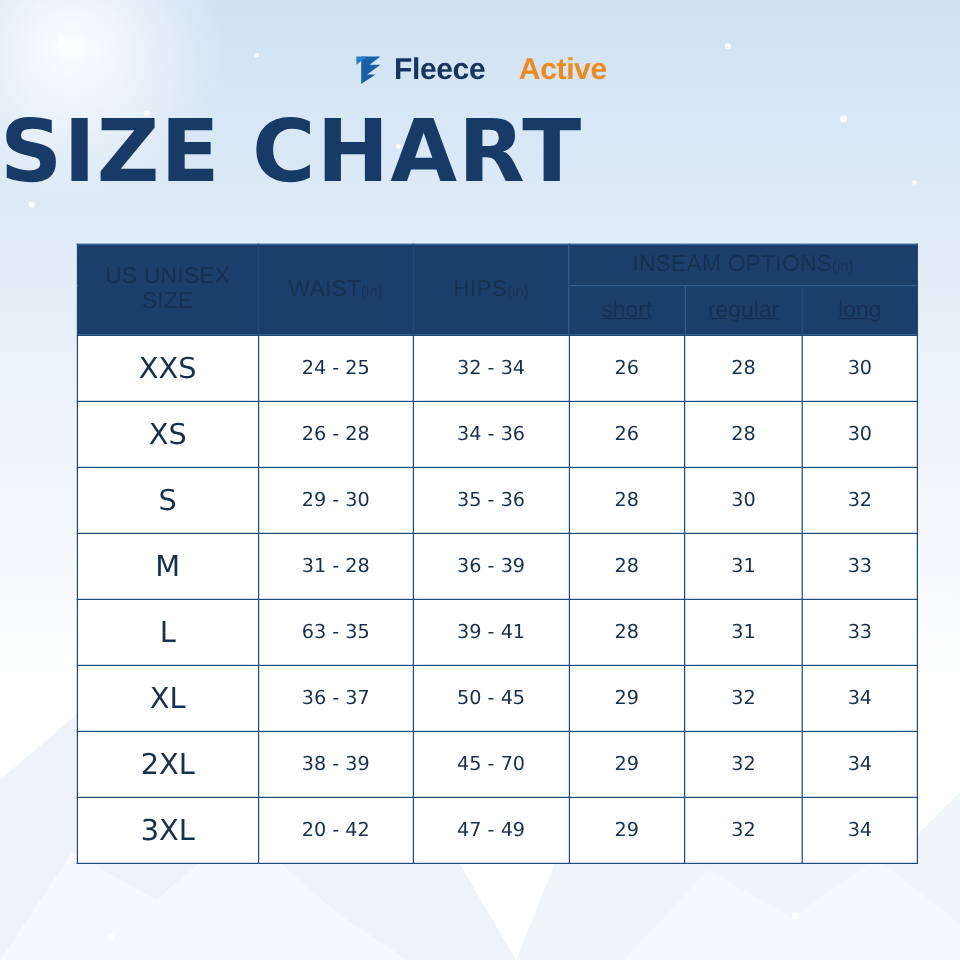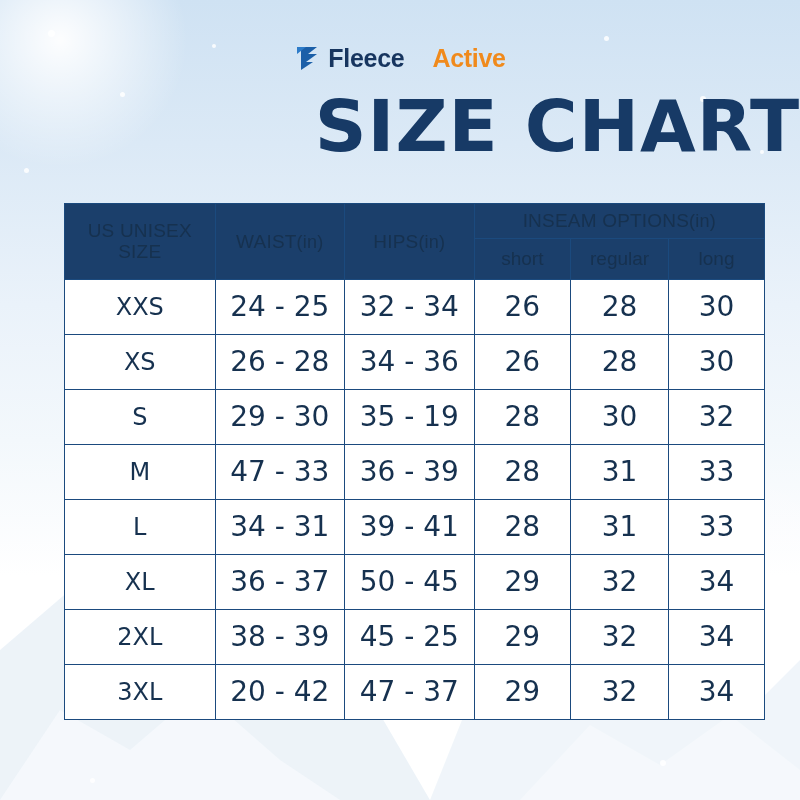--- a/index.html
+++ b/index.html
@@ -49,21 +49,21 @@
     font-weight: bold;
     letter-spacing: -0.3px;
     line-height: 1;
   }
   .brand-fleece { color: #17355f; }
   .brand-active { color: #f08a1c; margin-left: 28px; }
 
   .title {
     position: absolute;
     top: 90px; left: 0; right: 0;
-    text-align: right;
+    text-align: left;
     font-size: 72px;
     font-weight: bold;
     letter-spacing: 1px;
     color: #173a66;
     line-height: 1;
     font-family: "DejaVu Sans", sans-serif;
   }
 
   
   .table-wrap {
@@ -89,28 +89,29 @@
   thead th {
     background: #1b3f6b;
     color: #ffffff;
   }
   .th-main {
     font-size: 19px;
     letter-spacing: 0.2px;
     line-height: 1.15;
     padding: 6px 4px;
   }
-  .th-main .unit { font-size: 18px; }
+  .th-main .unit { font-size: 12px; }
   .th-sub {
     font-size: 19px;
     padding: 9px 4px;
     font-weight: normal;
+    text-decoration: underline;
   }
   tbody td {
-    font-size: 28px;
+    font-size: 16px;
     height: 55px;
     padding: 0 4px;
     font-family: "DejaVu Sans", sans-serif;
   }
   tbody td.size-col { font-size: 24px; }
   col.c1 { width: 21.5%; }
   col.c2 { width: 18.5%; }
   col.c3 { width: 18.5%; }
   col.c4 { width: 13.8%; }
   col.c5 { width: 14.0%; }
@@ -184,61 +185,61 @@
           <td class="size-col">XS</td>
           <td>26 - 28</td>
           <td>34 - 36</td>
           <td>26</td>
           <td>28</td>
           <td>30</td>
         </tr>
         <tr>
           <td class="size-col">S</td>
           <td>29 - 30</td>
-          <td>35 - 19</td>
+          <td>35 - 36</td>
           <td>28</td>
           <td>30</td>
           <td>32</td>
         </tr>
         <tr>
           <td class="size-col">M</td>
-          <td>47 - 33</td>
+          <td>31 - 28</td>
           <td>36 - 39</td>
           <td>28</td>
           <td>31</td>
           <td>33</td>
         </tr>
         <tr>
           <td class="size-col">L</td>
-          <td>34 - 31</td>
+          <td>63 - 35</td>
           <td>39 - 41</td>
           <td>28</td>
           <td>31</td>
           <td>33</td>
         </tr>
         <tr>
           <td class="size-col">XL</td>
           <td>36 - 37</td>
           <td>50 - 45</td>
           <td>29</td>
           <td>32</td>
           <td>34</td>
         </tr>
         <tr>
           <td class="size-col">2XL</td>
           <td>38 - 39</td>
-          <td>45 - 25</td>
+          <td>45 - 70</td>
           <td>29</td>
           <td>32</td>
           <td>34</td>
         </tr>
         <tr>
           <td class="size-col">3XL</td>
           <td>20 - 42</td>
-          <td>47 - 37</td>
+          <td>47 - 49</td>
           <td>29</td>
           <td>32</td>
           <td>34</td>
         </tr>
       </tbody>
     </table>
   </div>
 
 </div>
 

